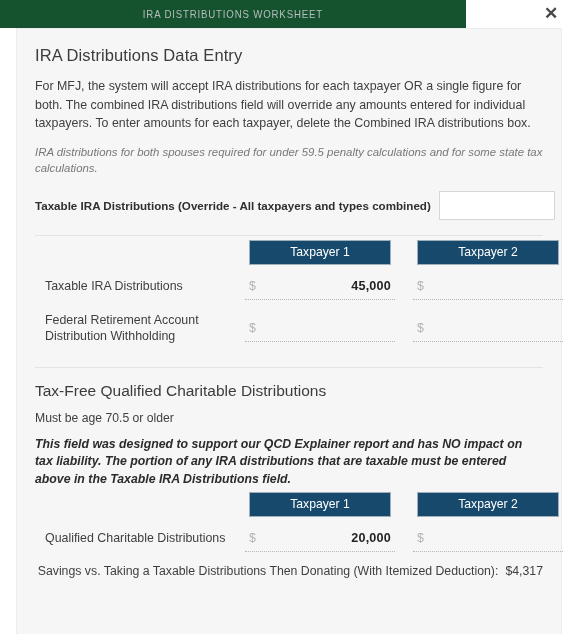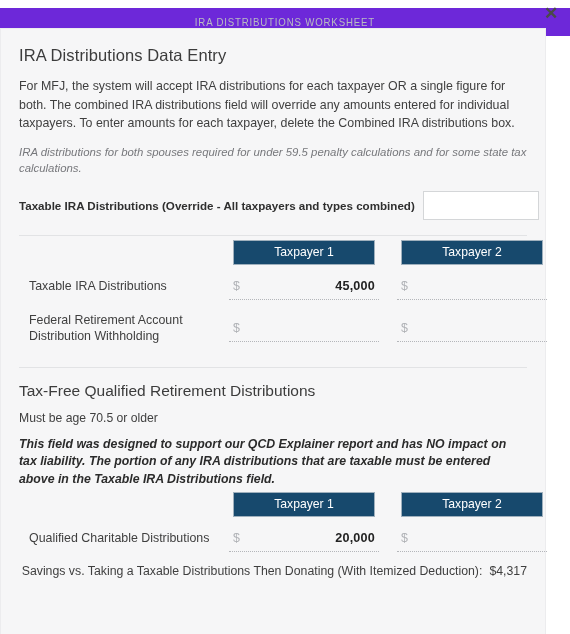--- a/index.html
+++ b/index.html
@@ -12,27 +12,27 @@
     background: #ffffff;
     font-family: "Liberation Sans", sans-serif;
     color: #3d3d3d;
     overflow: hidden;
     position: relative;
   }
 
   
   .titlebar {
     position: absolute;
-    top: 8px; left: 0;
-    width: 570px;
+    top: 0; left: 0;
+    width: 466px;
     height: 28px;
     display: flex;
     align-items: center;
     justify-content: center;
-    background: #6d28d9;
+    background: #14532d;
   }
   .titlebar-text {
     font-size: 10.5px;
     letter-spacing: 0.9px;
     color: #b9bcc0;
     text-transform: uppercase;
     font-family: "Liberation Sans Narrow", "Liberation Sans", sans-serif;
     transform: scaleX(0.92);
   }
   .close-btn {
@@ -47,21 +47,21 @@
     cursor: pointer;
     color: #4a4a4a;
     font-size: 17px;
     line-height: 1;
     font-weight: bold;
   }
 
   
   .card {
     position: absolute;
-    left: 0;
+    left: 16px;
     top: 28px;
     width: 546px;
     height: 606px;
     background: #f6f6f7;
     border: 1px solid #ececee;
     border-bottom: none;
     box-sizing: border-box;
     padding: 0 18px;
   }
 
@@ -305,21 +305,21 @@
           <span class="amt-val"></span>
         </div>
       </td>
     </tr>
   </tbody>
     </table>
 
 
   <div class="divider2"></div>
 
-  <h2 class="section-title2">Tax-Free Qualified Retirement Distributions</h2>
+  <h2 class="section-title2">Tax-Free Qualified Charitable Distributions</h2>
 
   <p class="small-note">Must be age 70.5 or older</p>
 
   <p class="warn-text">This field was designed to support our QCD Explainer report and has NO impact on tax liability. The portion of any IRA distributions that are taxable must be entered above in the Taxable IRA Distributions field.</p>
 
   <table class="tbl">
     <colgroup>
       <col class="c-label">
         <col class="c-tp">
         <col class="c-gap">

